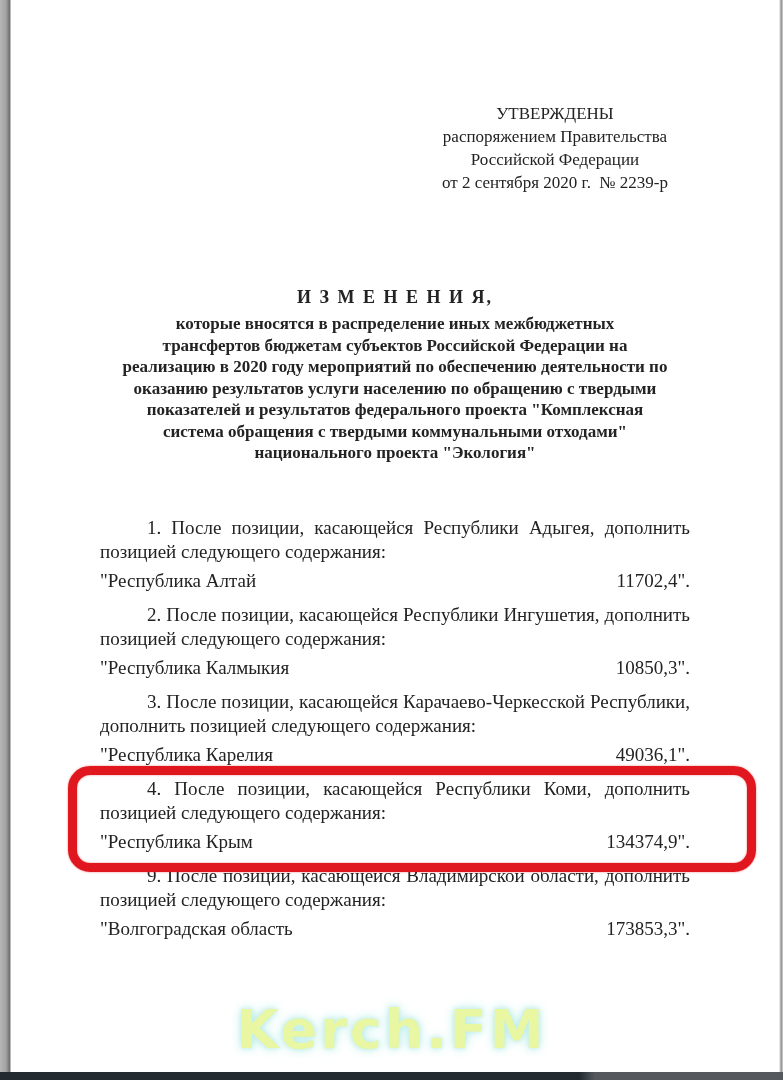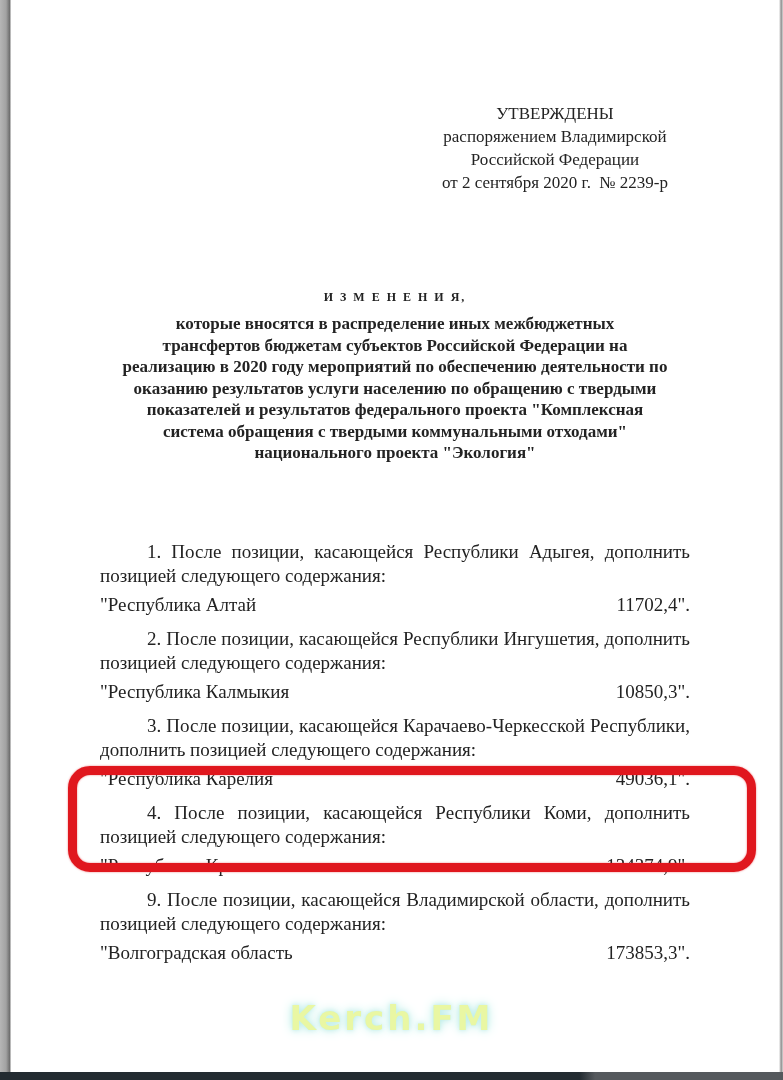--- a/index.html
+++ b/index.html
@@ -34,28 +34,28 @@
     width: 246px;
     margin: 102px 12px 0 auto;
     text-align: center;
     font-size: 17px;
     line-height: 23px;
     white-space: nowrap;
   }
   
   .doc-title { margin-top: 90px; text-align: center; font-weight: bold; }
   .doc-title .heading {
-    font-size: 12px;
+    font-size: 18px;
     letter-spacing: 2px;
     line-height: 26px;
     margin-bottom: 3px;
   }
   .doc-title .tline { font-size: 17px; line-height: 21.5px; }
   
-  .items { margin-top: 76px; }
+  .items { margin-top: 52px; }
   .item { margin-bottom: 10px; }
   .item .para {
     margin: 0;
     font-size: 19px;
     line-height: 24px;
     text-align: justify;
     text-indent: 47px;
   }
   .item .entry {
     display: flex;
@@ -75,39 +75,39 @@
     box-shadow: 0 0 2px rgba(224,23,30,0.6), inset 0 0 2px rgba(224,23,30,0.6);
     pointer-events: none;
   }
   
   .watermark {
     position: absolute;
     left: 0; right: 0; top: 998px;
     text-align: center;
     font-family: "DejaVu Sans", sans-serif;
     font-weight: bold;
-    font-size: 34px;
+    font-size: 54px;
     letter-spacing: 3px;
     color: #e9f7a3;
     text-shadow: 0 0 1px #c6f2ec, 0 0 5px #bfeee9, 0 0 12px #b5ebe5;
   }
 </style>
 </head>
 <body>
 
 <div class="page">
 
   <div class="edge-left"></div>
   <div class="edge-right"></div>
 
   <div class="content">
 
     <div class="approval">
       <div>УТВЕРЖДЕНЫ</div>
-      <div>распоряжением Владимирской</div>
+      <div>распоряжением Правительства</div>
       <div>Российской Федерации</div>
       <div>от 2 сентября 2020 г.&nbsp; № 2239-р</div>
     </div>
 
     <div class="doc-title">
       <div class="heading">И З М Е Н Е Н И Я,</div>
       <div class="tline">которые вносятся в распределение иных межбюджетных</div>
       <div class="tline">трансфертов бюджетам субъектов Российской Федерации на</div>
       <div class="tline">реализацию в 2020 году мероприятий по обеспечению деятельности по</div>
       <div class="tline">оказанию результатов услуги населению по обращению с твердыми</div>

